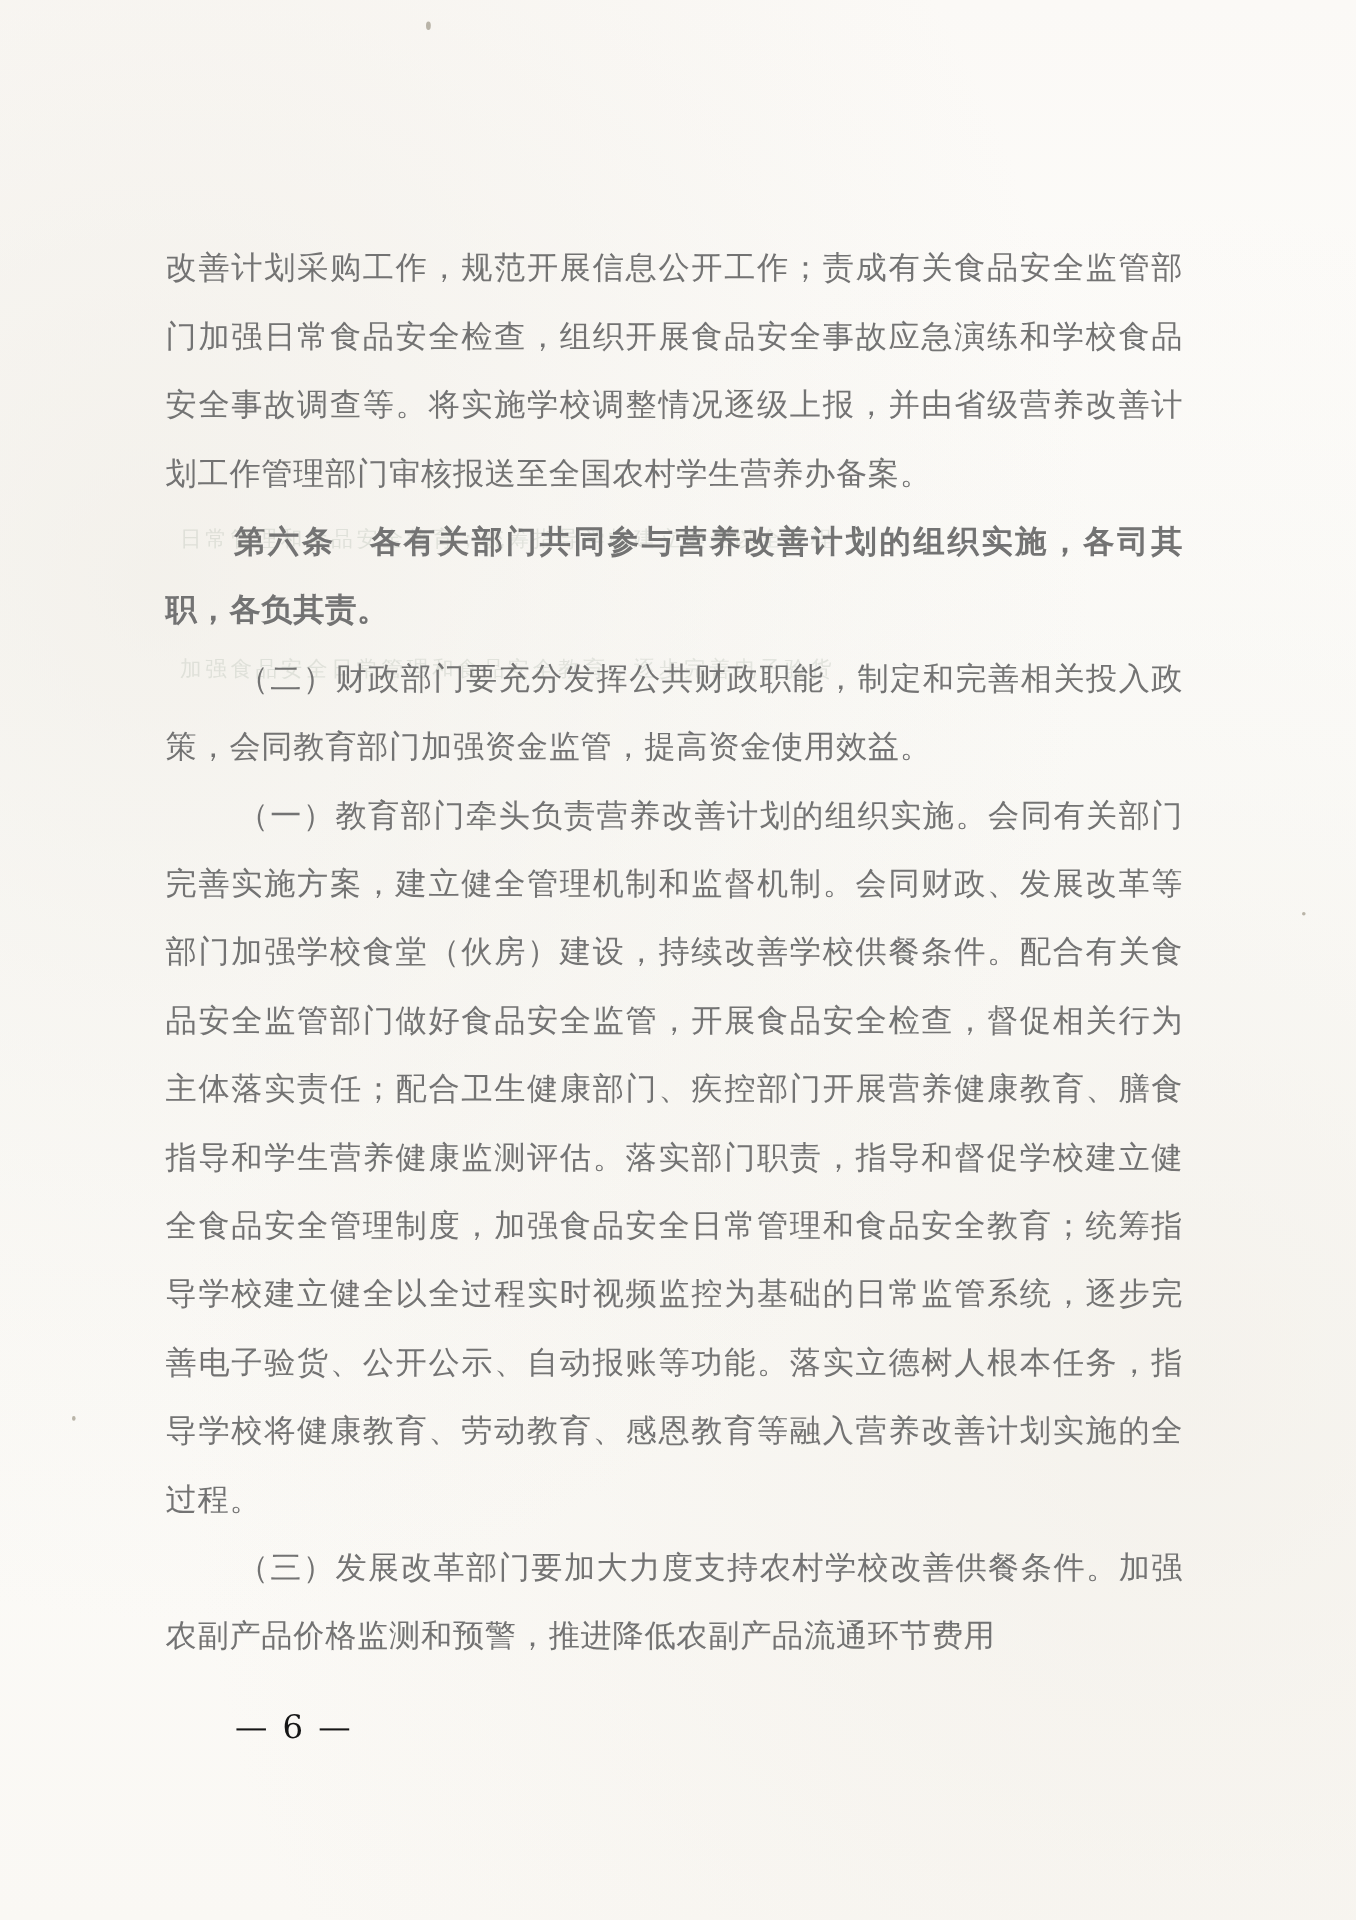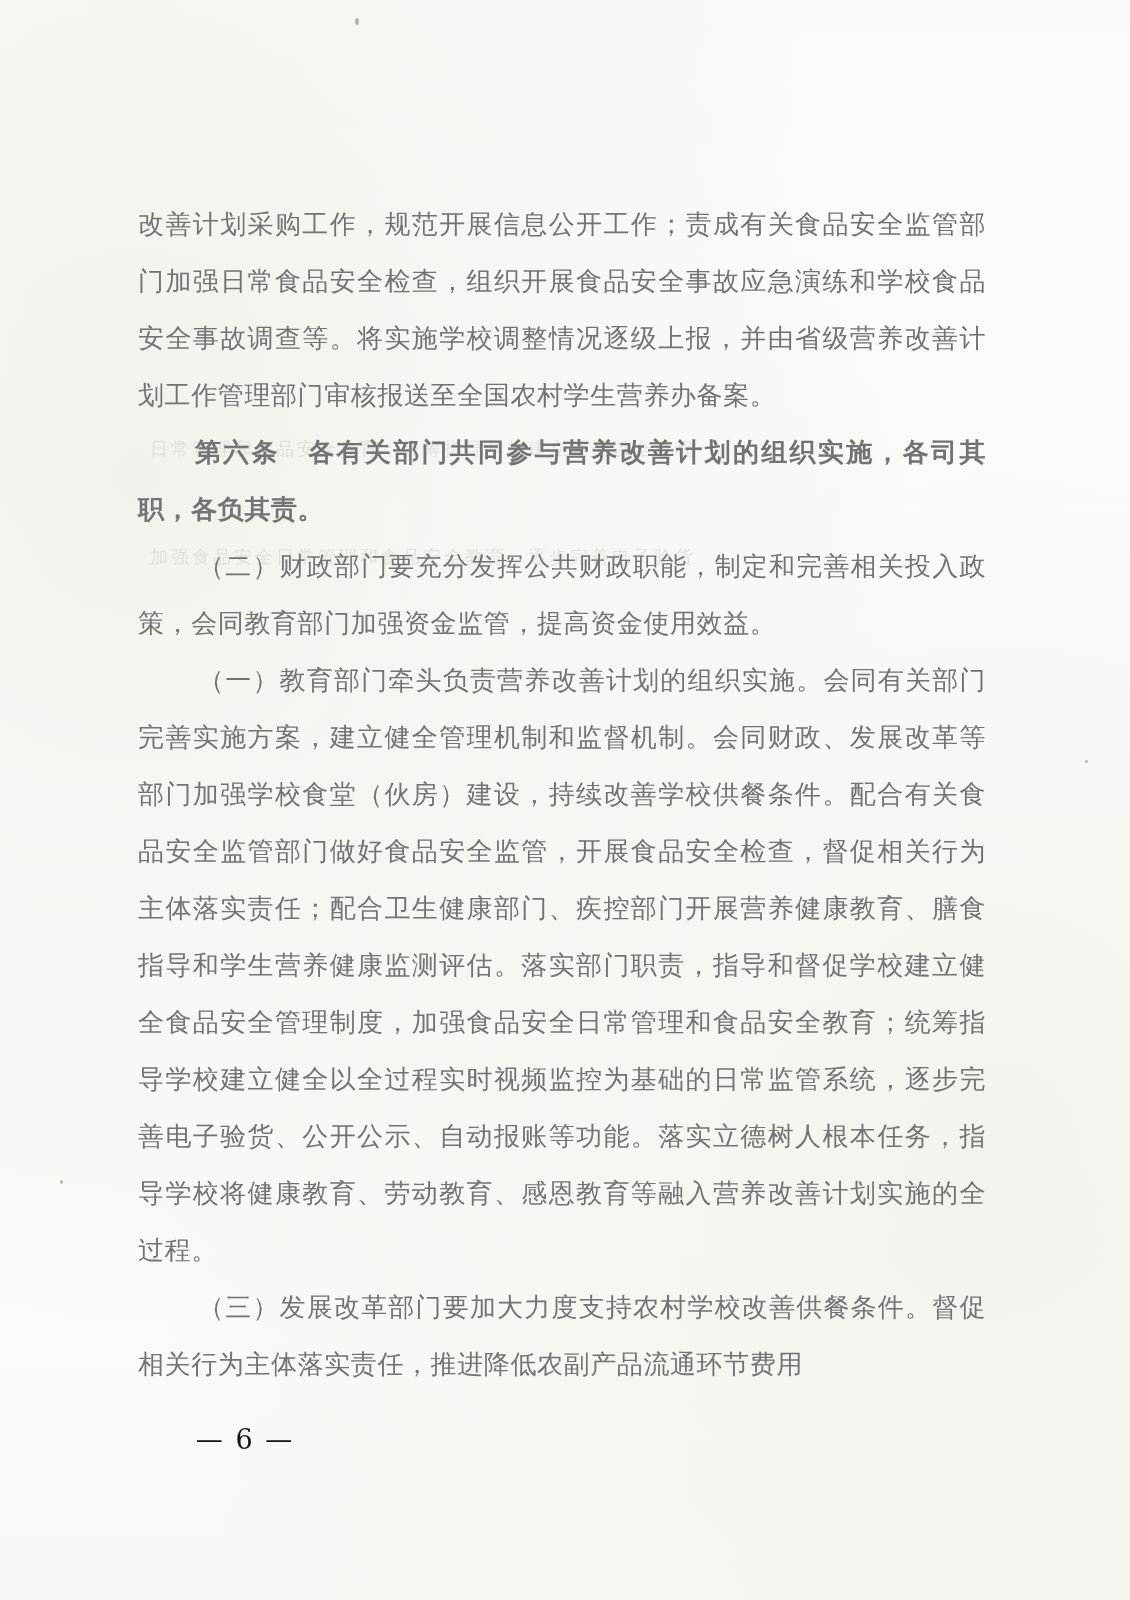--- a/index.html
+++ b/index.html
@@ -95,20 +95,20 @@
   <div class="speck" style="left:60px; top:1180px; width:3px; height:4px;"></div>
 
   <div class="ghost g1">日常管理和食品安全教育；统筹指导学校建立健全以全过程</div>
   <div class="ghost g2">加强食品安全日常管理和食品安全教育，逐步完善电子验货</div>
 
   <div class="content">
     <p class="para">改善计划采购工作，规范开展信息公开工作；责成有关食品安全监管部门加强日常食品安全检查，组织开展食品安全事故应急演练和学校食品安全事故调查等。将实施学校调整情况逐级上报，并由省级营养改善计划工作管理部门审核报送至全国农村学生营养办备案。</p>
     <p class="para indent bold-head">第六条　各有关部门共同参与营养改善计划的组织实施，各司其职，各负其责。</p>
     <p class="para indent2">（二）财政部门要充分发挥公共财政职能，制定和完善相关投入政策，会同教育部门加强资金监管，提高资金使用效益。</p>
     <p class="para indent2">（一）教育部门牵头负责营养改善计划的组织实施。会同有关部门完善实施方案，建立健全管理机制和监督机制。会同财政、发展改革等部门加强学校食堂（伙房）建设，持续改善学校供餐条件。配合有关食品安全监管部门做好食品安全监管，开展食品安全检查，督促相关行为主体落实责任；配合卫生健康部门、疾控部门开展营养健康教育、膳食指导和学生营养健康监测评估。落实部门职责，指导和督促学校建立健全食品安全管理制度，加强食品安全日常管理和食品安全教育；统筹指导学校建立健全以全过程实时视频监控为基础的日常监管系统，逐步完善电子验货、公开公示、自动报账等功能。落实立德树人根本任务，指导学校将健康教育、劳动教育、感恩教育等融入营养改善计划实施的全过程。</p>
-    <p class="para indent2">（三）发展改革部门要加大力度支持农村学校改善供餐条件。督促相关行为主体落实责任，推进降低农副产品流通环节费用</p>
+    <p class="para indent2">（三）发展改革部门要加大力度支持农村学校改善供餐条件。加强农副产品价格监测和预警，推进降低农副产品流通环节费用</p>
   </div>
 
   <div class="page-number">
     <span>— 6 —</span>
   </div>
 
 </div>
 
 </body></html>

